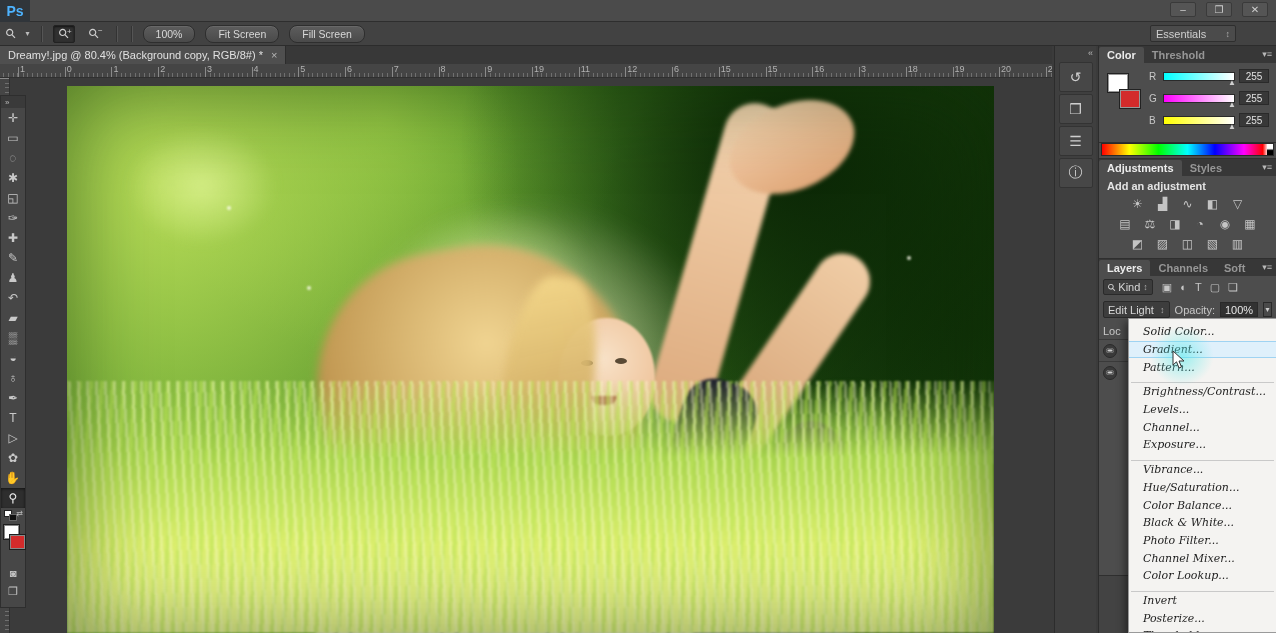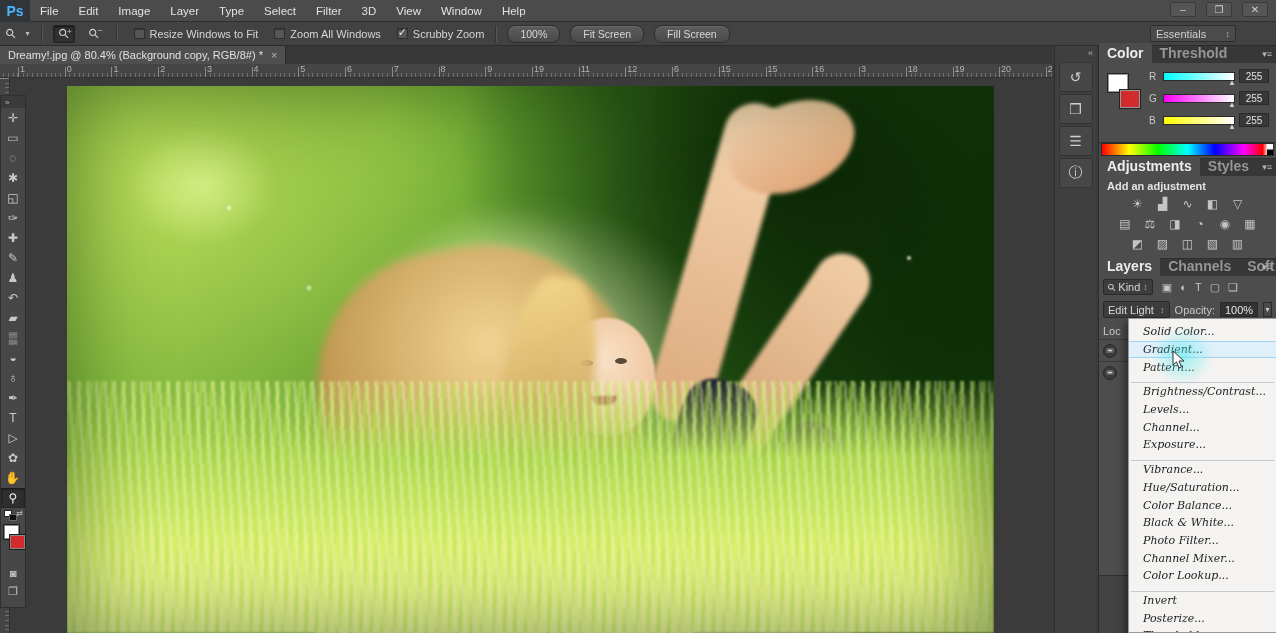--- a/index.html
+++ b/index.html
@@ -140,21 +140,21 @@
   
   .dock-strip { position:absolute; left:1054px; top:46px; width:42px; height:587px; background:#3f3f3f;
     border-left:1px solid #2c2c2c; }
   .dock-collapse { text-align:right; padding:2px 4px; color:#b5b5b5; font-size:9px; letter-spacing:-1px; }
   .dock-icon { width:34px; height:30px; margin:2px auto; background:#474747; border:1px solid #333;
     border-radius:2px; display:flex; align-items:center; justify-content:center; color:#cfcfcf; font-size:14px; }
 
   .panels { position:absolute; left:1098px; top:46px; width:178px; height:587px; background:#434343;
     border-left:1px solid #2c2c2c; }
   .ptabs { display:flex; align-items:flex-end; height:17px; background:#373737; position:relative; }
-  .ptab { padding:2px 8px 2px 8px; font-size:14px; color:#969696; font-weight:bold; }
+  .ptab { padding:2px 8px 2px 8px; font-size:11px; color:#969696; font-weight:bold; }
   .ptab.active { background:#4d4d4d; color:#ececec; border-radius:2px 2px 0 0; }
   .pmenu { position:absolute; right:4px; top:3px; color:#b8b8b8; font-size:9px; }
   .pbody { background:#4d4d4d; border-bottom:1px solid #2f2f2f; }
 
   
   .color-body { padding:6px 6px 4px 6px; position:relative; height:80px; }
   .cfg { position:absolute; left:8px; top:10px; width:22px; height:20px; border:1px solid #222; box-shadow:0 0 0 1px #999 inset; }
   .cbg { position:absolute; left:20px; top:26px; width:22px; height:20px; border:1px solid #222; box-shadow:0 0 0 1px #999 inset; }
   .ch-row { display:flex; align-items:center; gap:4px; margin:0 0 8px 44px; height:14px; }
   .ch-label { width:10px; color:#c8c8c8; font-size:10px; }
@@ -209,71 +209,40 @@
     background:radial-gradient(rgba(80,235,235,.55), rgba(80,235,235,0) 70%); z-index:21; pointer-events:none; }
   .cursor { position:absolute; left:1172px; top:350px; z-index:22; pointer-events:none; }
 </style>
 </head>
 <body>
 
 <div id="app">
 
   <div class="menubar">
     <div class="ps-logo">Ps</div>
-    <div class="menu-items">
-
-    <div class="menu-item">File</div>
-        <div class="menu-item">Edit</div>
-        <div class="menu-item">Image</div>
-        <div class="menu-item">Layer</div>
-        <div class="menu-item">Type</div>
-        <div class="menu-item">Select</div>
-        <div class="menu-item">Filter</div>
-        <div class="menu-item">3D</div>
-        <div class="menu-item">View</div>
-        <div class="menu-item">Window</div>
-        <div class="menu-item">Help</div>
-      </div>
     <div class="win-controls">
       <div class="win-btn">–</div>
       <div class="win-btn">❐</div>
       <div class="win-btn">✕</div>
     </div>
   </div>
 
   <div class="options-bar">
     <span class="tool-glyph">⚲</span>
     <span class="opt-caret">▾</span>
     <div class="sep-v"></div>
     <div class="zoom-btn active">
       <span class="tool-glyph">⚲</span>
       <span class="zb-sign">+</span>
     </div>
     <div class="zoom-btn">
       <span class="tool-glyph">⚲</span>
       <span class="zb-sign">−</span>
     </div>
     <div class="sep-v"></div>
-    <div class="chk-group">
-
-        <div class="chk">
-          <span class="chk-box"></span>
-          <span class="chk-label">Resize Windows to Fit</span>
-        </div>
-
-        <div class="chk">
-          <span class="chk-box"></span>
-          <span class="chk-label">Zoom All Windows</span>
-        </div>
-
-        <div class="chk checked">
-          <span class="chk-box"></span>
-          <span class="chk-label">Scrubby Zoom</span>
-        </div>
-      </div>
     <div class="sep-v"></div>
     <div style="display:flex; gap:10px;">
 
     <button class="opt-btn">100%</button>
         <button class="opt-btn">Fit Screen</button>
         <button class="opt-btn">Fill Screen</button>
       </div>
     <div class="workspace">
       <span>Essentials</span>
       <span class="updown">↕</span>

